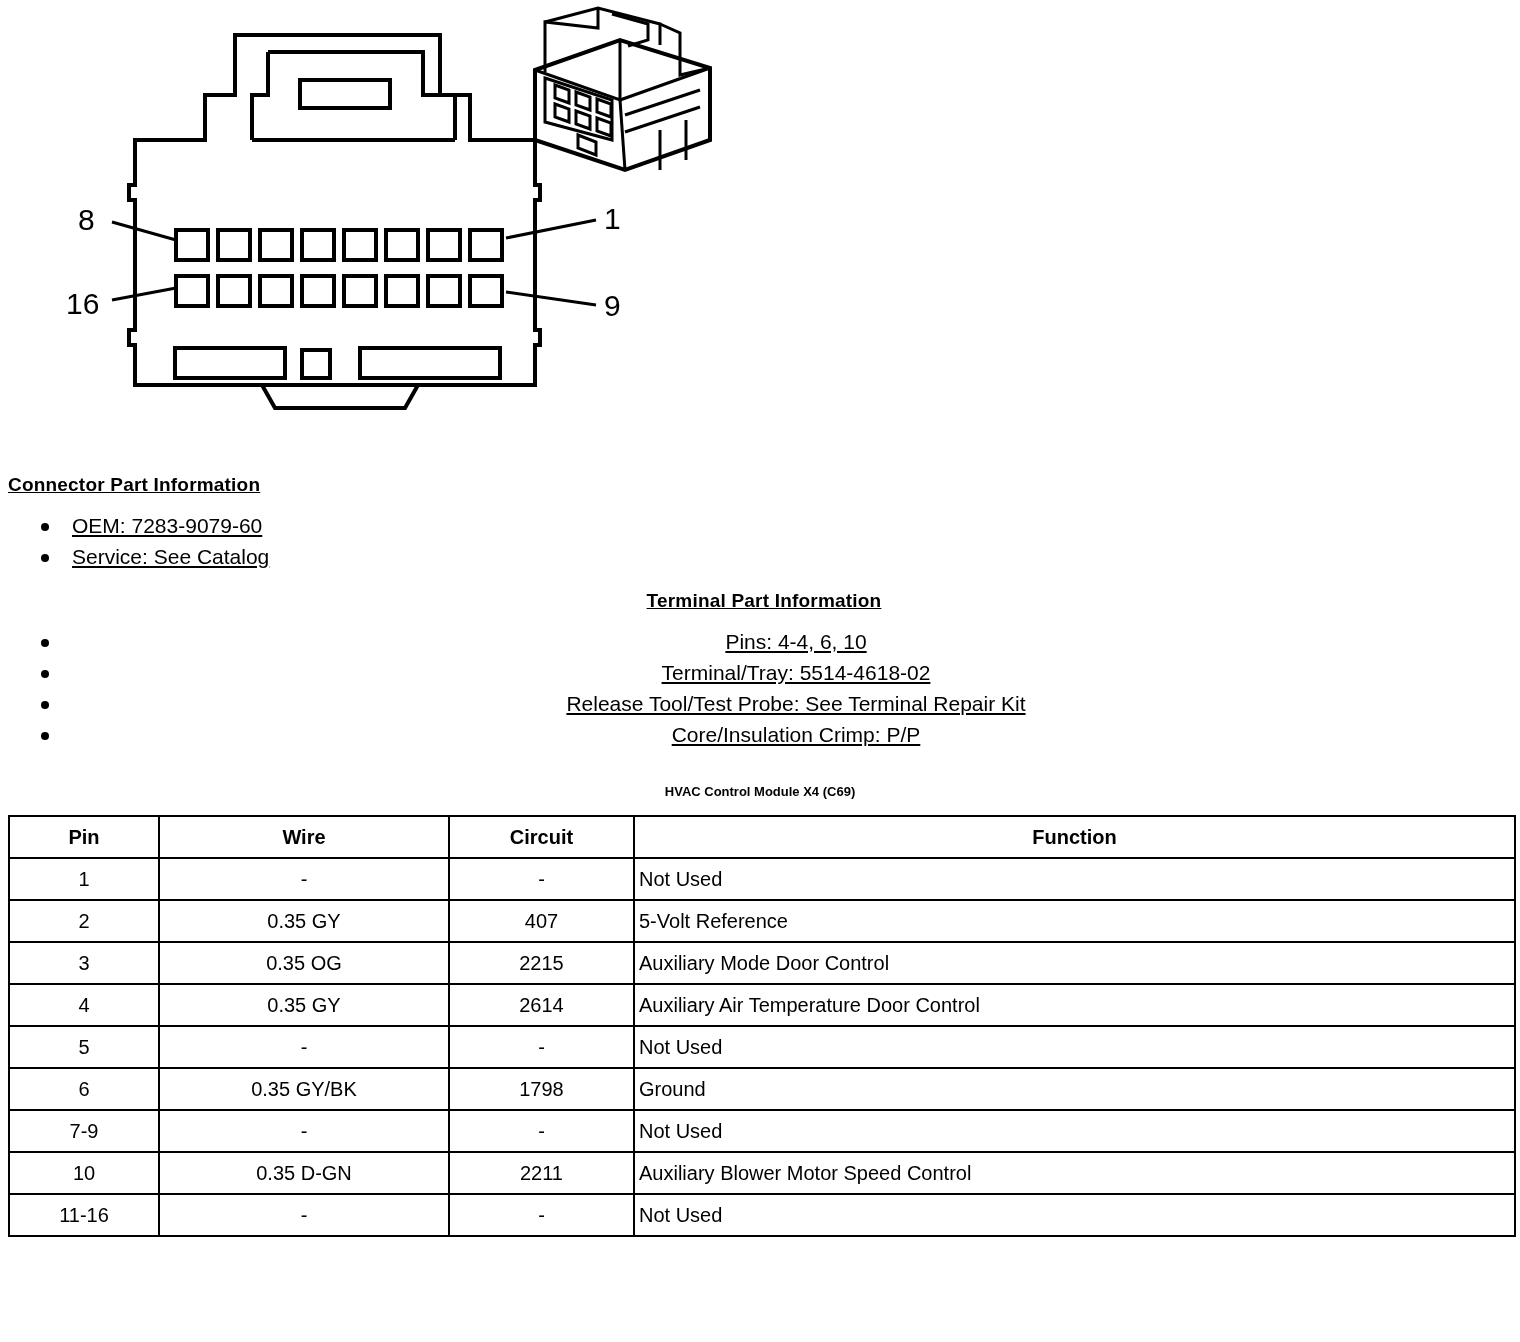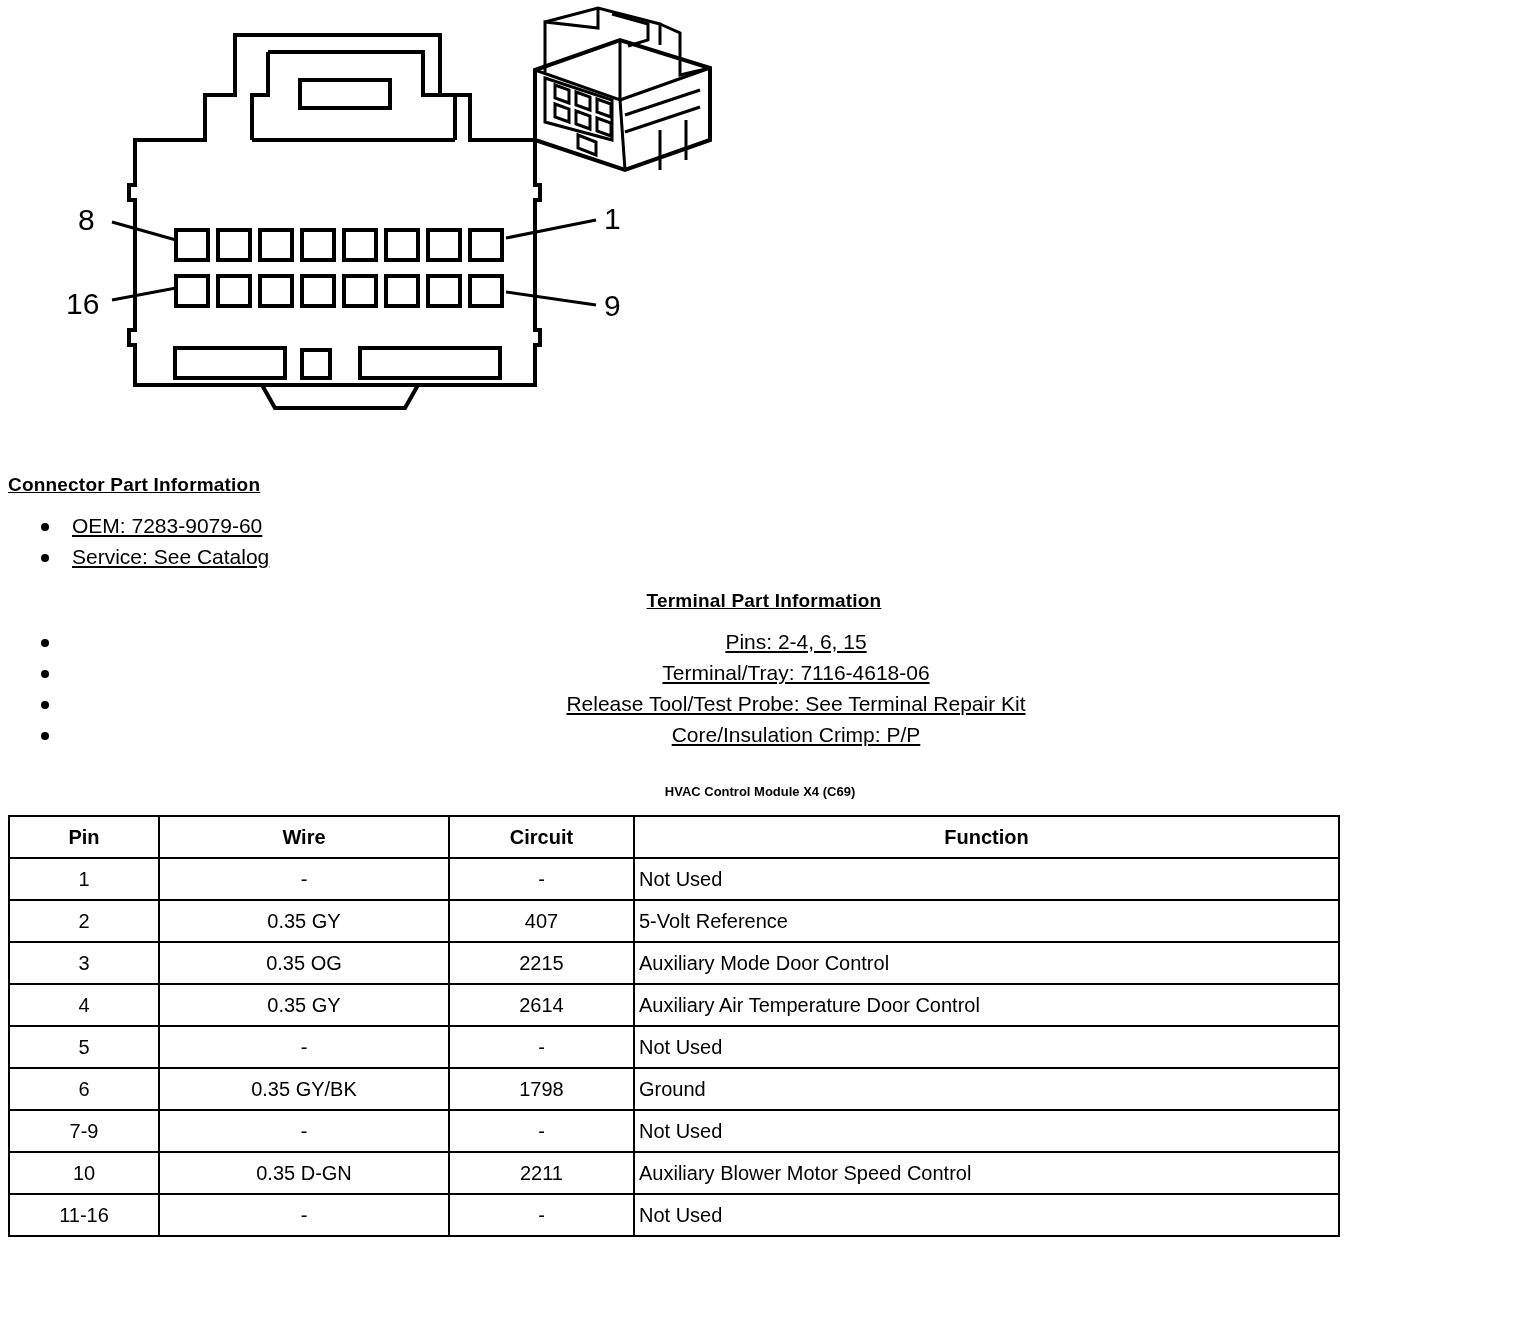--- a/index.html
+++ b/index.html
@@ -64,21 +64,21 @@
 
   
   #pin-table-title {
     text-align: center;
     font-size: 13px;
     font-weight: bold;
     margin: 34px 0 16px 0;
   }
   table.pin-table {
     border-collapse: collapse;
-    width: 1332px;
+    width: 1508px;
     margin-left: 8px;
     table-layout: fixed;
   }
   table.pin-table th,
   table.pin-table td {
     border: 2px solid #000;
     font-size: 20px;
     height: 40px;
     padding: 0 6px;
   }
@@ -181,22 +181,22 @@
   <div class="section-title">Connector Part Information</div>
   <ul class="bullets">
     <li>OEM: 7283-9079-60</li>
     <li>Service: See Catalog</li>
   </ul>
 </div>
 
 <div class="section" id="terminal-part-info">
   <div class="section-title">Terminal Part Information</div>
   <ul class="bullets">
-    <li>Pins: 2-4, 6, 15</li>
-    <li>Terminal/Tray: 7116-4618-06</li>
+    <li>Pins: 4-4, 6, 10</li>
+    <li>Terminal/Tray: 5514-4618-02</li>
     <li>Release Tool/Test Probe: See Terminal Repair Kit</li>
     <li>Core/Insulation Crimp: P/P</li>
   </ul>
 </div>
 
 <div id="pin-table-title">HVAC Control Module X4 (C69)</div>
 
 <table class="pin-table">
   <colgroup>
     <col class="w-pin">

